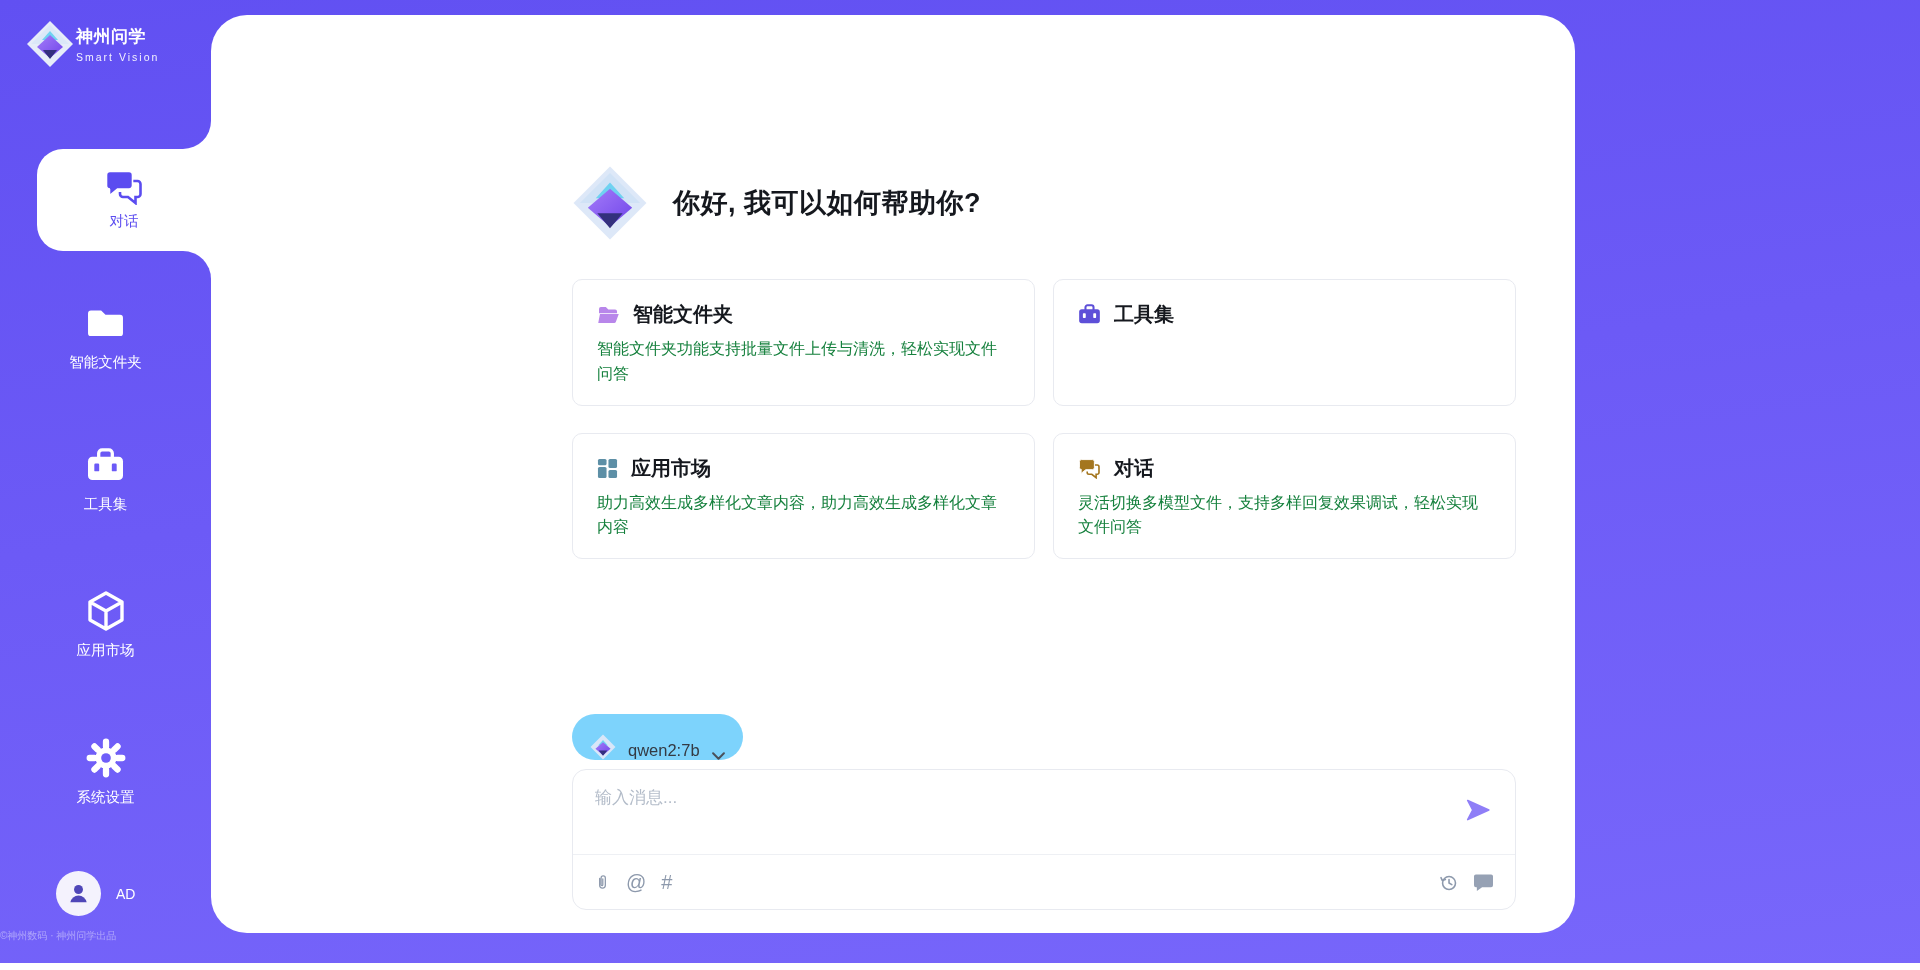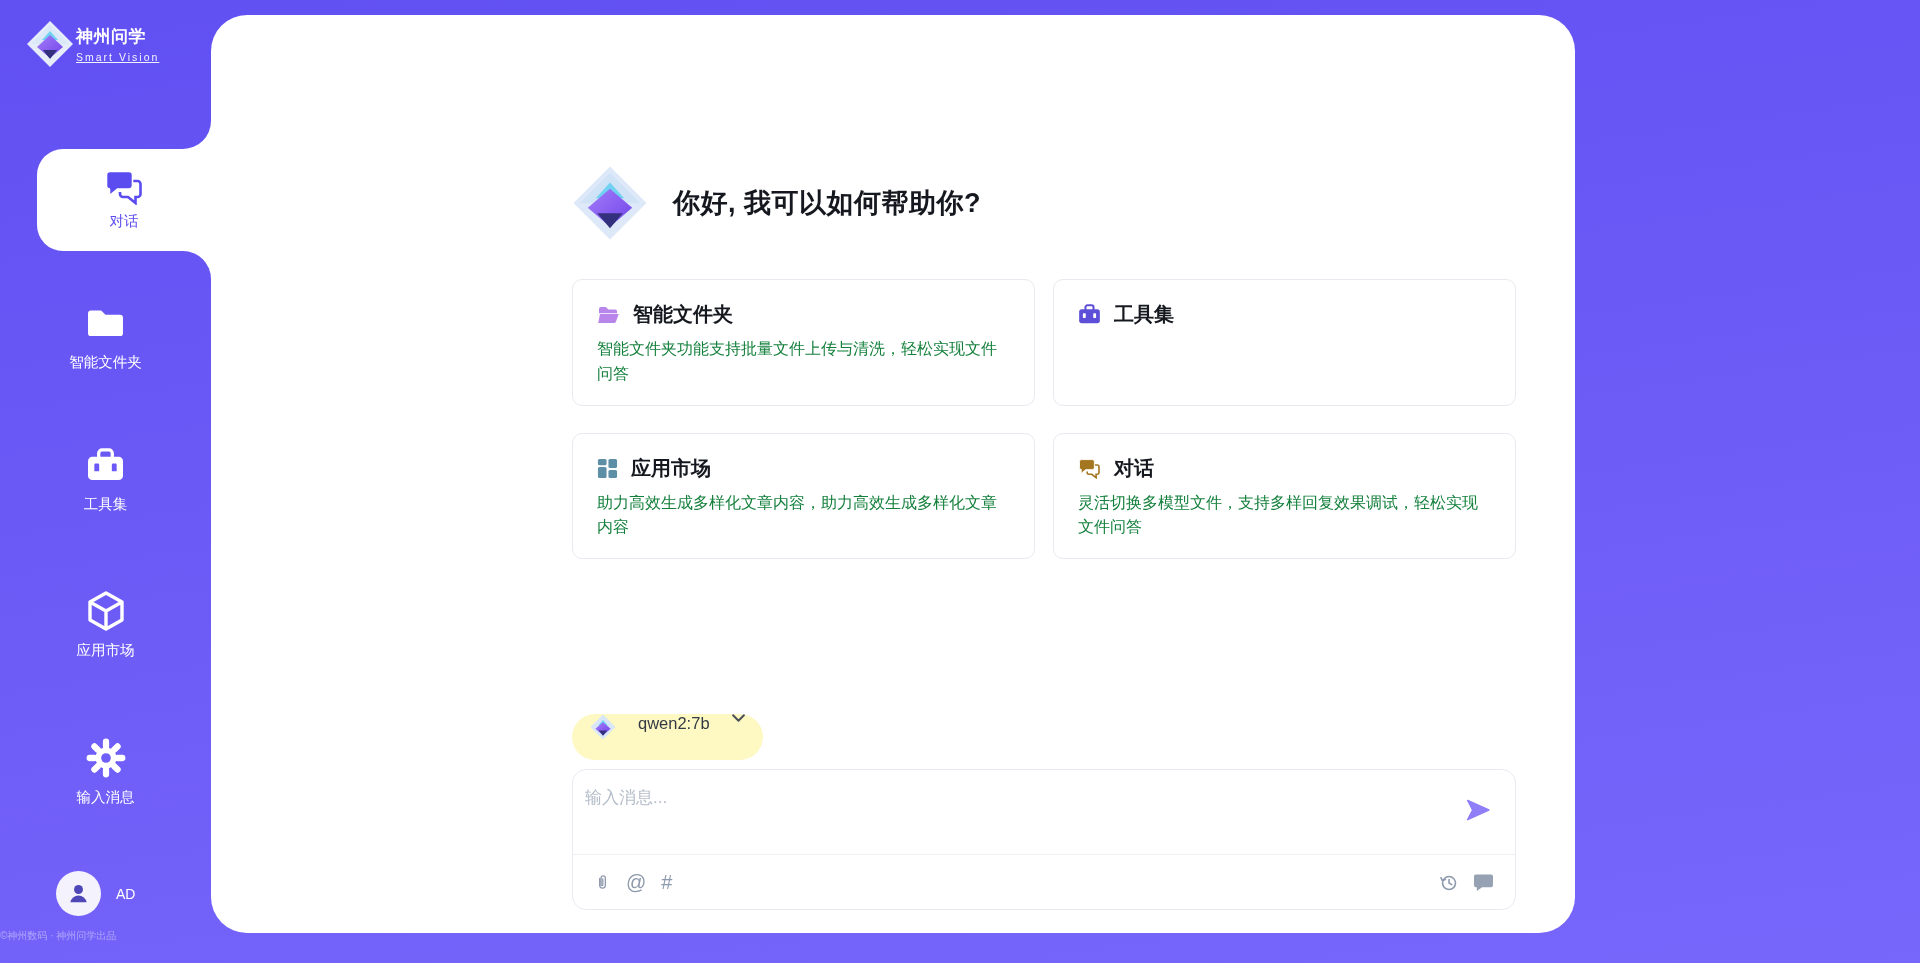--- a/index.html
+++ b/index.html
@@ -12,21 +12,21 @@
     font-family:"Liberation Sans","DejaVu Sans",sans-serif;
     background-image:var(--grad);
     background-attachment:fixed;
     position:relative;
   }
   
   .sidebar{position:absolute;left:0;top:0;width:211px;height:970px;}
   .brand{position:absolute;left:26px;top:20px;display:flex;align-items:center;gap:2px;}
   .brand .logo{width:48px;height:48px;}
   .brand-name{color:#fff;font-size:17px;font-weight:700;letter-spacing:.5px;}
-  .brand-sub{color:rgba(255,255,255,.92);font-size:10.5px;letter-spacing:2px;margin-top:3px;text-decoration:underline;}
+  .brand-sub{color:rgba(255,255,255,.92);font-size:10.5px;letter-spacing:2px;margin-top:3px;}
   .nav-item{position:absolute;left:0;width:211px;display:flex;flex-direction:column;align-items:center;gap:9px;color:#fff;font-size:14.5px;cursor:pointer;}
   .nav-item .nico{height:42px;display:flex;align-items:center;justify-content:center;}
   .tab-active{
     position:absolute;left:37px;top:149px;width:174px;height:102px;background:#fff;
     border-radius:26px 0 0 26px;display:flex;flex-direction:column;align-items:center;
     justify-content:center;gap:7px;color:var(--accent);font-size:14.5px;font-weight:500;cursor:pointer;
   }
   .fillet{position:absolute;right:0;width:28px;height:28px;background:#fff;overflow:hidden;}
   .fillet.top{top:-28px;}
   .fillet.bottom{bottom:-28px;}
@@ -47,27 +47,27 @@
   .greet-text{font-size:27px;font-weight:700;color:#15181e;letter-spacing:.5px;}
   .cards{position:absolute;left:361px;top:264px;width:944px;display:grid;
          grid-template-columns:463px 463px;column-gap:18px;row-gap:27px;}
   .card{min-height:123px;border:1px solid #e8eaf0;border-radius:10px;background:#fff;
         padding:21px 24px 18px 24px;cursor:pointer;}
   .card-head{display:flex;align-items:center;gap:13px;}
   .card-title{font-size:20px;font-weight:700;color:#15181e;}
   .card-desc{margin-top:9px;font-size:16px;color:#15803d;line-height:1.55;}
   
   .model-pill{position:absolute;left:361px;top:699px;height:46px;border-radius:23px;
-      background:#fef9c3;display:inline-flex;align-items:flex-start;gap:22px;padding:0 18px;cursor:pointer;}
+      background:#7dd3fc;display:inline-flex;align-items:flex-end;gap:12px;padding:0 18px;cursor:pointer;}
   .model-pill .logo{width:26px;height:26px;}
   .model-label{font-size:16.5px;color:#343a43;}
   .composer{position:absolute;left:361px;top:754px;width:944px;height:141px;
       border:1px solid #e8eaf0;border-radius:14px;background:#fff;}
   .composer textarea{
-      position:absolute;left:12px;top:16px;width:860px;height:62px;border:none;outline:none;
+      position:absolute;left:22px;top:16px;width:860px;height:62px;border:none;outline:none;
       resize:none;font-family:"Liberation Sans","DejaVu Sans",sans-serif;
       font-size:17px;color:#333;background:transparent;}
   .composer textarea::placeholder{color:#b3bcc9;}
   .send-btn{position:absolute;right:24px;top:28px;cursor:pointer;line-height:0;}
   .tool-row{position:absolute;left:0;right:0;top:84px;bottom:0;border-top:1px solid #eef0f4;
       display:flex;align-items:center;padding:0 21px;}
   .tools-left{display:flex;align-items:center;gap:15px;}
   .tools-right{margin-left:auto;display:flex;align-items:center;gap:14px;}
   .tool{color:#8d99ac;font-size:20px;line-height:1;cursor:pointer;display:flex;align-items:center;}
   .bottom-strip{position:absolute;left:0;bottom:0;width:1920px;height:7px;background:#fff;}
@@ -148,21 +148,21 @@
   <div class="nav-item" style="top:737px">
     <span class="nico">
       <svg viewBox="0 0 40 40" width="42" height="42">
         <g stroke="#fff" stroke-width="6" stroke-linecap="round">
           <path d="M20 4.5 v4.5 M20 31 v4.5 M4.5 20 h4.5 M31 20 h4.5 M9 9 l3.2 3.2 M27.8 27.8 l3.2 3.2 M31 9 l-3.2 3.2 M12.2 27.8 L9 31"></path>
         </g>
         <circle cx="20" cy="20" r="10" fill="#fff"></circle>
         <circle cx="20" cy="20" r="4.6" fill="#6f5ef9"></circle>
       </svg>
     </span>
-    <span>输入消息</span>
+    <span>系统设置</span>
   </div>
 
   <div class="user-row">
     <span class="avatar">
       <svg viewBox="0 0 24 24" width="25" height="25">
         <circle cx="12" cy="8.2" r="4.3" fill="#4f46b8"></circle>
         <path d="M4.2 20.5 a7.9 7.9 0 0 1 15.6 0 Z" fill="#4f46b8"></path>
       </svg>
     </span>
     <span class="user-name">AD</span>

